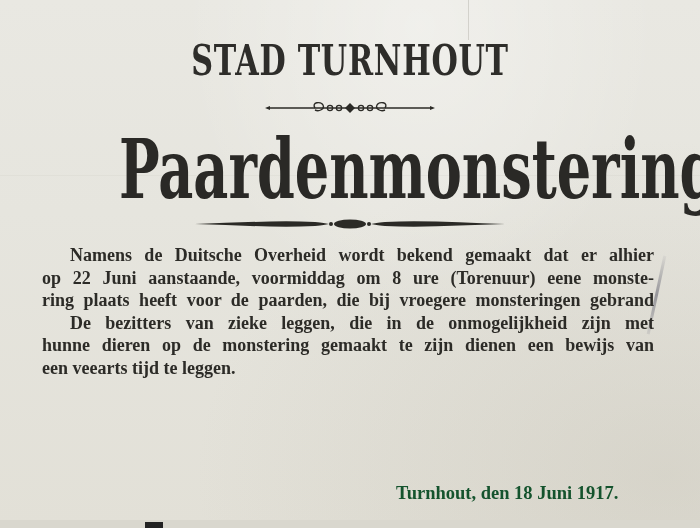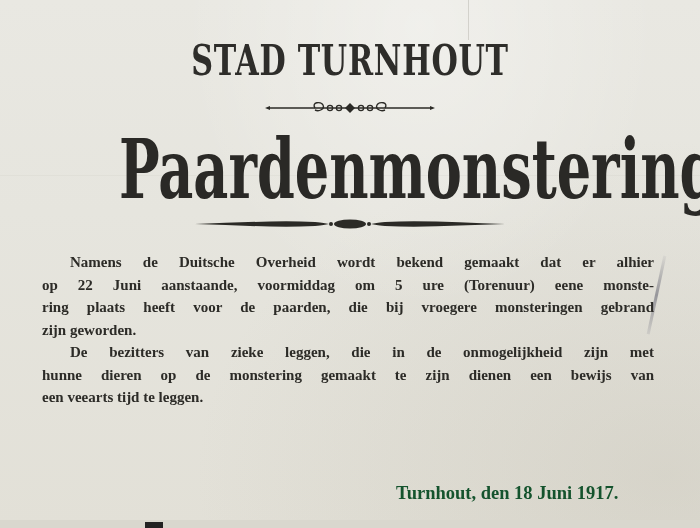--- a/index.html
+++ b/index.html
@@ -33,23 +33,23 @@
   .ornament-small { position:absolute; top:100px; left:265px; width:170px; height:16px; }
   .title-large {
     position:absolute; top:124px; left:0; width:700px; text-align:center;
     font-family: "DejaVu Serif", serif; font-weight:bold;
     font-size:82px; color:#2a2926; letter-spacing:0px;
     transform: scaleX(0.66); transform-origin:center;
     line-height:90px;
   }
   .ornament-large { position:absolute; top:217px; left:195px; width:310px; height:14px; }
   .body-text {
-    position:absolute; top:251px; left:42px; width:612px;
+    position:absolute; top:244px; left:42px; width:612px;
     font-family: "Liberation Serif", serif; font-weight:bold;
-    font-size:15px; line-height:22.5px; color:#2c2b27;
+    font-size:18px; line-height:22.5px; color:#2c2b27;
   }
   .para { text-align:justify; text-align-last:left; }
   .para .line { display:block; white-space:nowrap; text-align:justify; text-align-last:justify; }
   .para .line.last { text-align-last:left; }
   .indent { padding-left:28px; }
   .signature {
     position:absolute; top:483px; left:396px;
     font-family: "Liberation Serif", serif; font-weight:bold;
     font-size:18.5px; color:#14532d;
   }
@@ -88,23 +88,22 @@
   <path d="M0,7 C40,6 80,3 120,5 C128,6 130,6 134,7 C130,8 128,8 120,9 C80,11 40,8 0,7 Z" fill="#2b2a26"></path>
   <path d="M310,7 C270,6 230,3 190,5 C182,6 180,6 176,7 C180,8 182,8 190,9 C230,11 270,8 310,7 Z" fill="#2b2a26"></path>
   <ellipse cx="155" cy="7" rx="16" ry="4.5" fill="#2b2a26"></ellipse>
   <circle cx="136" cy="7" r="2" fill="#2b2a26"></circle>
   <circle cx="174" cy="7" r="2" fill="#2b2a26"></circle>
 </svg>
 
 <div class="body-text">
   <div class="para">
     <span class="line indent">Namens de Duitsche Overheid wordt bekend gemaakt dat er alhier</span>
-    <span class="line">op 22 Juni aanstaande, voormiddag om 5 ure (Torenuur) eene monste-</span>
+    <span class="line">op 22 Juni aanstaande, voormiddag om 8 ure (Torenuur) eene monste-</span>
     <span class="line">ring plaats heeft voor de paarden, die bij vroegere monsteringen gebrand</span>
-    <span class="line last">zijn geworden.</span>
   </div>
   <div class="para">
     <span class="line indent">De bezitters van zieke leggen, die in de onmogelijkheid zijn met</span>
     <span class="line">hunne dieren op de monstering gemaakt te zijn dienen een bewijs van</span>
     <span class="line last">een veearts tijd te leggen.</span>
   </div>
 </div>
 
 <div class="signature">Turnhout, den 18 Juni 1917.</div>
 

